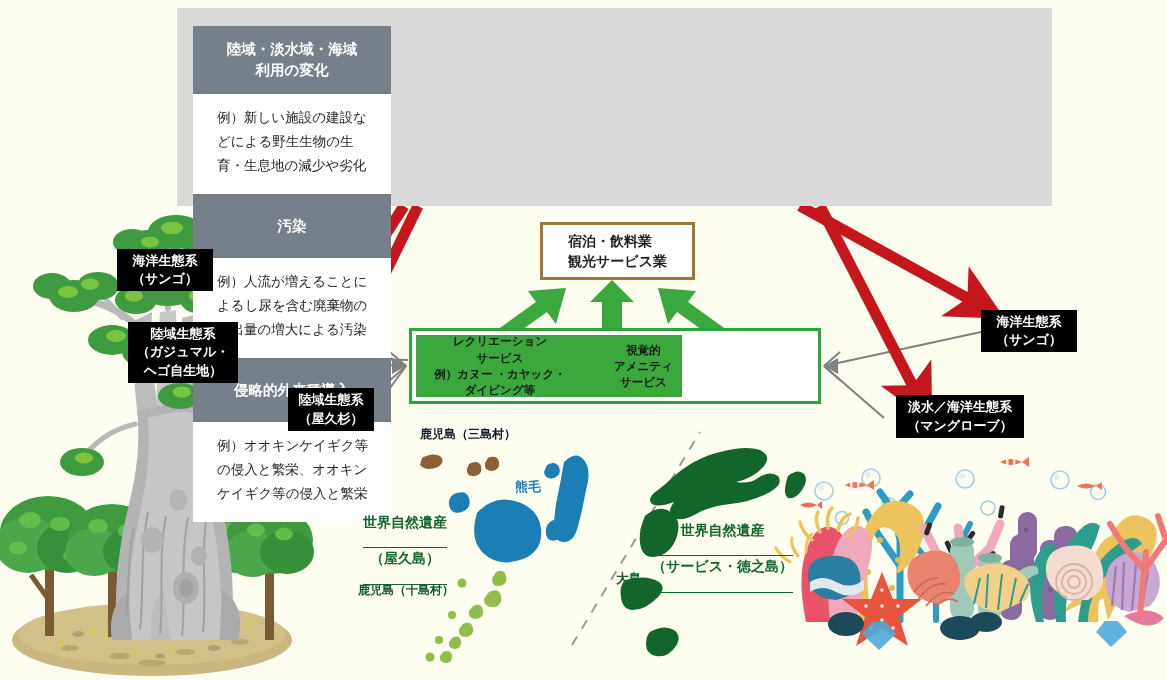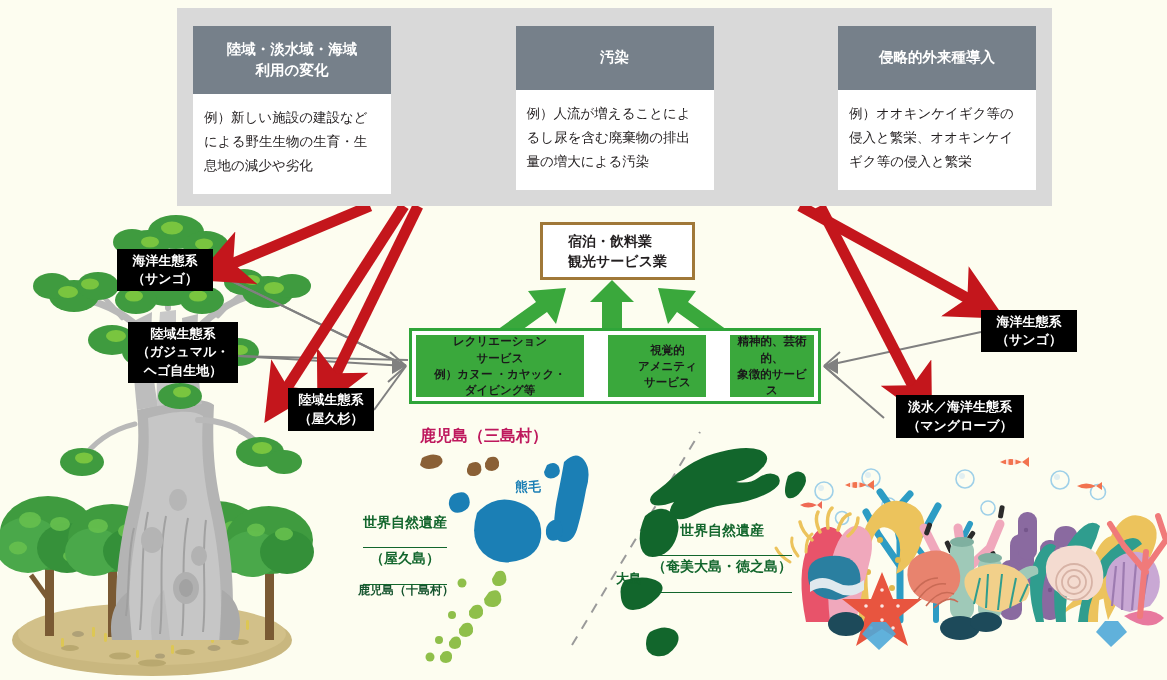--- a/index.html
+++ b/index.html
@@ -12,32 +12,32 @@
   }
   #stage{position:absolute;left:0;top:0;width:1167px;height:680px;}
   .layer{position:absolute;left:0;top:0;width:1167px;height:680px;}
   svg.layer{pointer-events:none;}
 
   
   .pressure-band{
     position:absolute;left:177px;top:8px;width:875px;height:198px;
     background:#d9d9d9;
     display:flex;align-items:flex-start;justify-content:space-between;
-    padding:18px 16px 0 16px;box-sizing:border-box;
+    padding:18px 16px 0 16px;box-sizing:border-box;flex-direction:column;
   }
   .pcard{width:198px;background:#ffffff;box-sizing:border-box;}
   .pcard-head{
     background:#76808a;color:#ffffff;
     font-weight:bold;font-size:14.5px;line-height:1.45;
     text-align:center;padding:13px 6px;box-sizing:border-box;
     min-height:64px;display:flex;align-items:center;justify-content:center;
   }
   .pcard-body{
     color:#231f20;font-size:13.5px;line-height:1.78;
-    padding:12px 11px 14px 11px;box-sizing:border-box;
+    padding:12px 11px 14px 24px;box-sizing:border-box;
     min-height:100px;
   }
 
   
   .eco{
     position:absolute;background:#000000;color:#ffffff;
     font-weight:bold;font-size:13px;line-height:1.4;
     text-align:center;display:flex;align-items:center;justify-content:center;
     box-sizing:border-box;padding:5px 7px;
   }
@@ -52,35 +52,35 @@
     position:absolute;left:540px;top:222px;width:155px;height:58px;
     background:#ffffff;border:3px solid #a07838;box-sizing:border-box;
     display:flex;align-items:center;justify-content:center;
     color:#231f20;font-weight:bold;font-size:14px;line-height:1.45;text-align:left;
   }
 
   
   #services-group{
     position:absolute;left:409px;top:328px;width:412px;height:76px;
     border:3px solid #2fa539;background:#ffffff;box-sizing:border-box;
-    display:flex;align-items:stretch;gap:24px;padding:4px;
+    display:flex;align-items:stretch;gap:0;padding:4px;
   }
   .svc{
     background:#3aa83c;color:#1a1a1a;font-weight:bold;
     font-size:11.5px;line-height:1.42;text-align:center;
     display:flex;align-items:center;justify-content:center;
     box-sizing:border-box;padding:3px 4px;
   }
   #svc-recreation{flex:0 0 168px;}
   #svc-amenity{flex:0 0 98px;padding-left:25px;}
   #svc-symbolic{flex:1 1 auto;}
 
   
   .maplbl{position:absolute;font-weight:bold;white-space:nowrap;}
-  #lbl-mishima{left:420px;top:426px;font-size:16px;color:#be185d;}
+  #lbl-mishima{left:420px;top:426px;font-size:12px;color:#0f172a;}
   #lbl-kumage{left:515px;top:478px;font-size:13px;color:#1b7fb5;}
   #lbl-toshima{left:358px;top:582px;font-size:12px;color:#14532d;}
   #lbl-oshima{left:616px;top:570px;font-size:13px;color:#12662c;}
   #lbl-wh-yaku{left:363px;top:512px;font-size:14px;color:#12662c;text-align:center;line-height:1.45;}
   #lbl-wh-amami{left:652px;top:520px;font-size:14px;color:#12662c;text-align:center;line-height:1.45;}
   .uline{display:block;border-bottom:1.6px solid #12662c;padding-bottom:15px;}
 </style>
 </head>
 <body>
 
@@ -573,31 +573,30 @@
   <div class="eco" id="eco-land-gajumaru">陸域生態系<br>（ガジュマル・<br>ヘゴ自生地）</div>
   <div class="eco" id="eco-land-yakusugi">陸域生態系<br>（屋久杉）</div>
   <div class="eco" id="eco-coral-right">海洋生態系<br>（サンゴ）</div>
   <div class="eco" id="eco-mangrove">淡水／海洋生態系<br>（マングローブ）</div>
 
   <div id="tourism-box">宿泊・飲料業<br>観光サービス業</div>
 
   <div id="services-group">
     <div class="svc" id="svc-recreation">レクリエーション<br>サービス<br>例）カヌー ・カヤック・<br>ダイビング等</div>
     <div class="svc" id="svc-amenity">視覚的<br>アメニティ<br>サービス</div>
-    <div class="svc" id="svc-symbolic">精神的、芸術的、<br>象徴的サービス</div>
   </div>
 
   <div class="maplbl" id="lbl-mishima">鹿児島（三島村）</div>
   <div class="maplbl" id="lbl-kumage">熊毛</div>
   <div class="maplbl" id="lbl-toshima">鹿児島（十島村）</div>
   <div class="maplbl" id="lbl-oshima">大島</div>
 
   <div class="maplbl" id="lbl-wh-yaku">
     <span class="uline">世界自然遺産</span>
     <span class="uline">（屋久島）</span>
   </div>
 
   <div class="maplbl" id="lbl-wh-amami">
     <span class="uline">世界自然遺産</span>
-    <span class="uline">（奄美大島・徳之島）</span>
+    <span class="uline">（サービス・徳之島）</span>
   </div>
 
 </div>
 
 </body></html>

